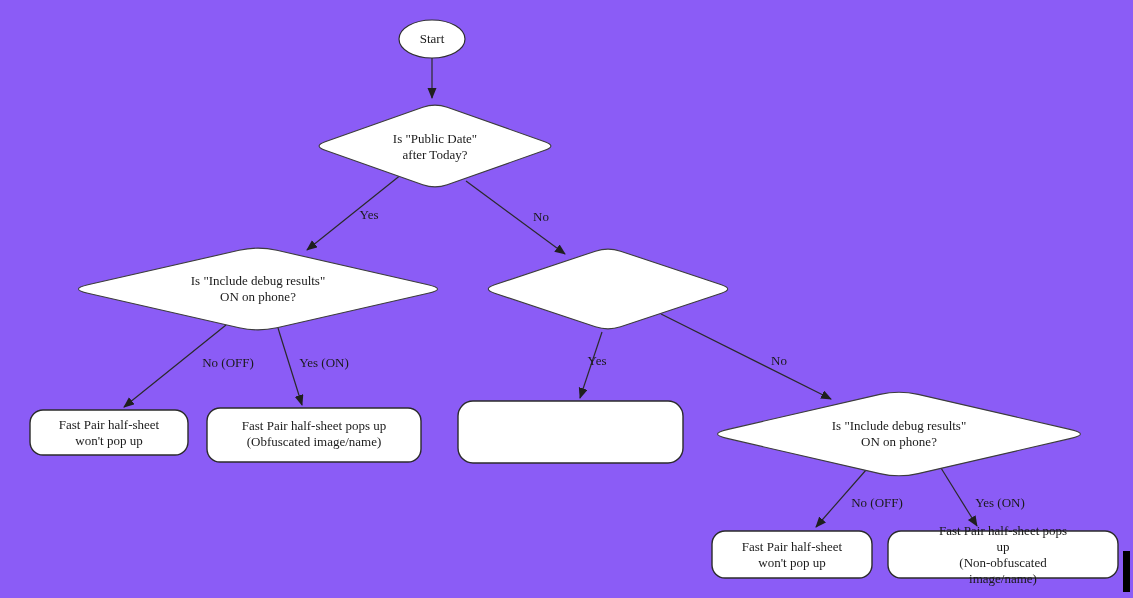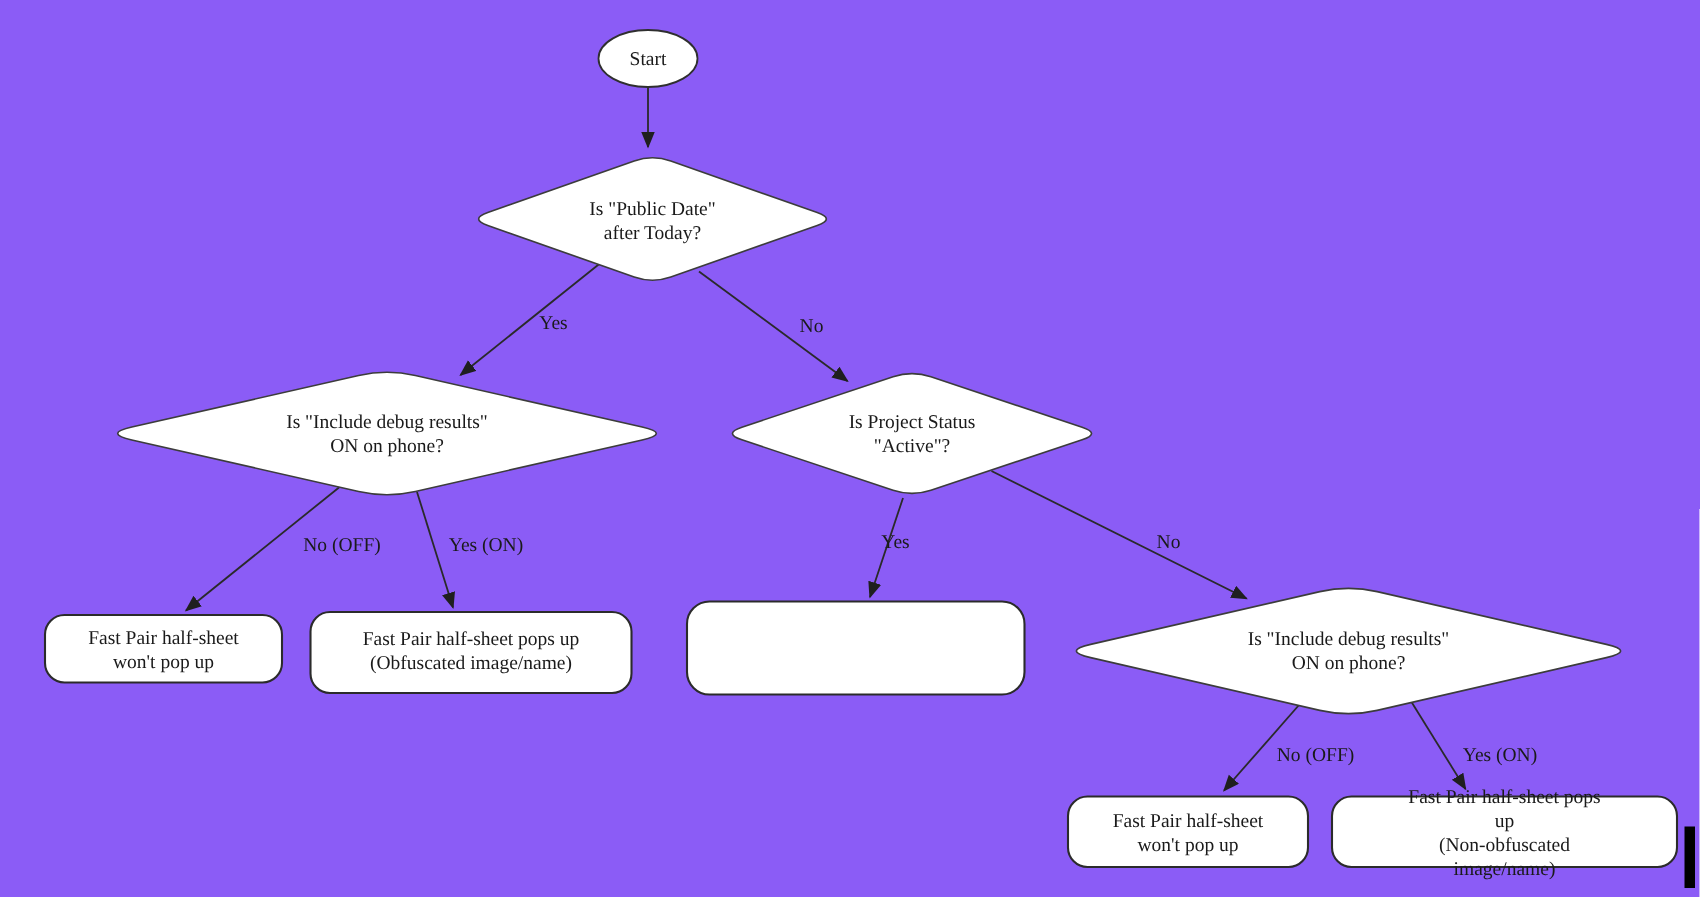--- a/index.html
+++ b/index.html
@@ -57,22 +57,20 @@
     </g>
 
     <rect x="1123" y="551" width="7" height="41" fill="#000000"></rect>
   </svg>
 
   <div class="lbl" style="left:432px;top:39px;">Start</div>
   <div class="lbl" style="left:435px;top:147px;">Is "Public Date"
 after Today?</div>
   <div class="lbl" style="left:258px;top:289px;">Is "Include debug results"
 ON on phone?</div>
-  <div class="lbl" style="left:608px;top:289px;">Is Project Status
-"Active"?</div>
   <div class="lbl" style="left:899px;top:434px;">Is "Include debug results"
 ON on phone?</div>
   <div class="lbl" style="left:109px;top:433px;">Fast Pair half-sheet
 won't pop up</div>
   <div class="lbl" style="left:314px;top:434px;">Fast Pair half-sheet pops up
 (Obfuscated image/name)</div>
   <div class="lbl" style="left:792px;top:555px;">Fast Pair half-sheet
 won't pop up</div>
   <div class="lbl" style="left:1003px;top:555px;">Fast Pair half-sheet pops up
 (Non-obfuscated image/name)</div>

